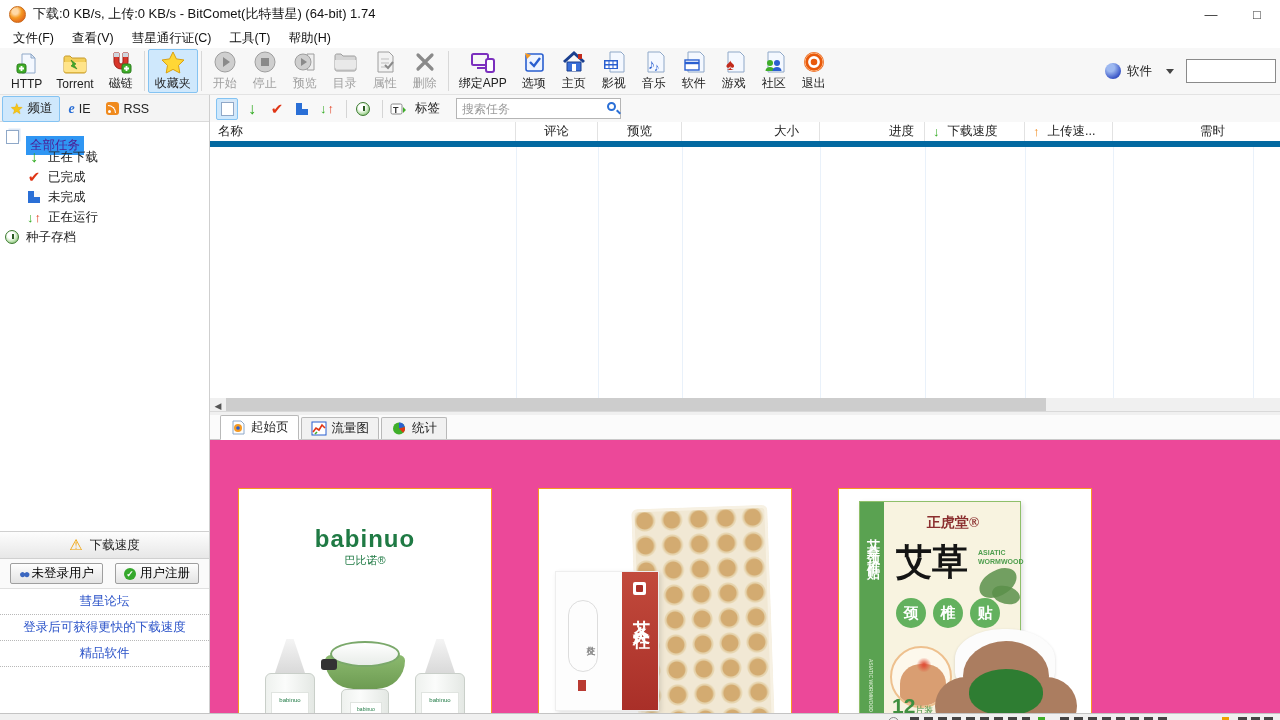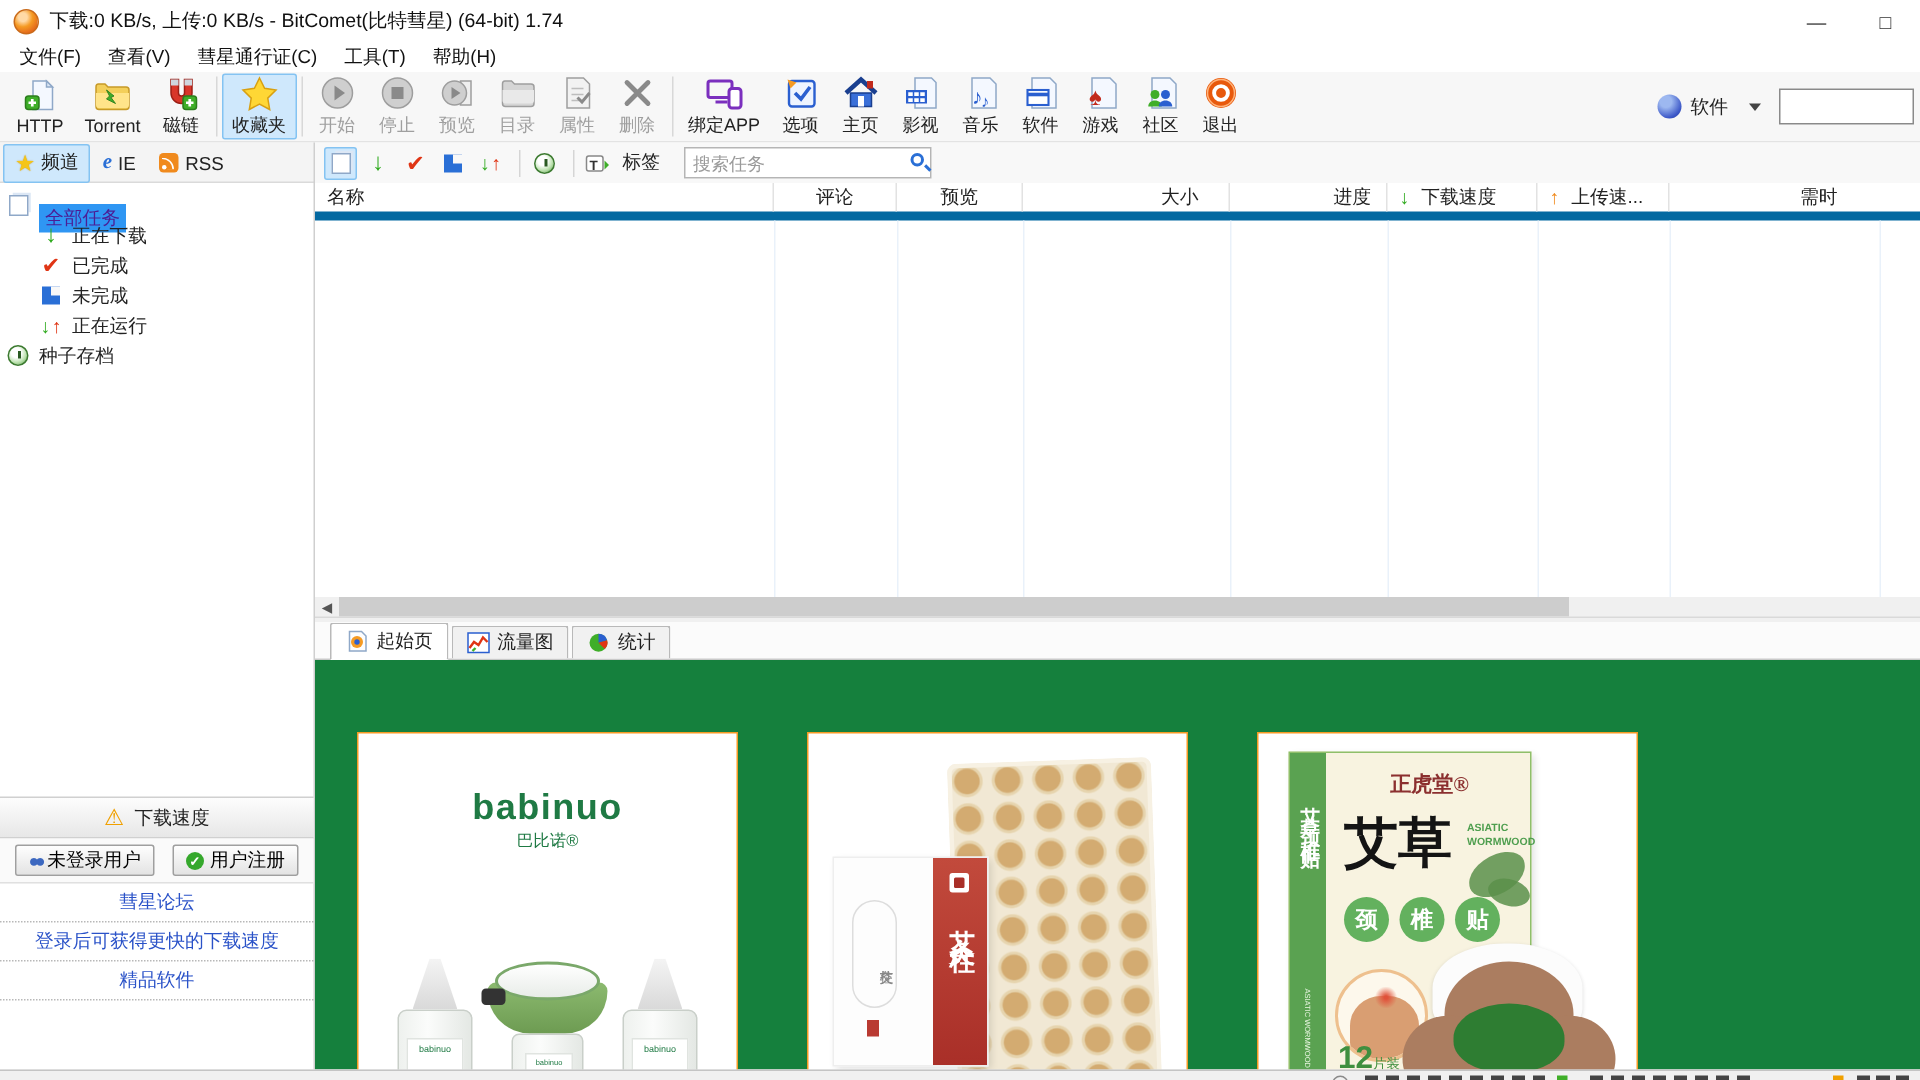--- a/index.html
+++ b/index.html
@@ -89,21 +89,21 @@
   .hscroll { position:absolute; left:0; bottom:0; width:1070px; height:15px; background:#f0f0f0; display:flex; }
   .hs-arrow { width:16px; height:15px; display:flex; align-items:center; justify-content:center; font-size:9px; color:#555; }
   .hs-thumb { width:820px; height:15px; background:#cdcdcd; }
 
   
   .pane-divider { position:absolute; left:210px; top:411px; width:1070px; height:4px; background:#f0f0f0; border-top:1px solid #d9d9d9; }
   .bottom-pane { position:absolute; left:210px; top:415px; width:1070px; height:298px; background:#fff; }
   .bp-tabs { position:relative; height:25px; border-bottom:1px solid #c9c9c9; display:flex; align-items:flex-end; padding-left:10px; background:#fbfbfb; }
   .bp-tab { display:flex; align-items:center; gap:5px; height:22px; padding:0 9px; border:1px solid #b9b9b9; border-bottom:none; background:#f1f1f1; font-size:12.5px; margin-right:2px; border-radius:2px 2px 0 0; }
   .bp-tab.selected { background:#fff; height:25px; margin-bottom:-1px; border-bottom:1px solid #fff; }
-  .bp-content { position:relative; height:273px; background:#15803d; }
+  .bp-content { position:relative; height:273px; background:#ec4899; }
 
   
   .ad-card { position:absolute; top:48px; width:254px; height:268px; background:#fff; border:1px solid #f59a23; overflow:hidden; }
   .card1 { left:28px; } .card2 { left:328px; } .card3 { left:628px; }
 
   .c1-brand { position:absolute; top:36px; left:0; width:100%; text-align:center; color:#1f7a44; font-size:24px; font-weight:bold; letter-spacing:1px; }
   .c1-brand-cn { position:absolute; top:64px; left:0; width:100%; text-align:center; color:#1f7a44; font-size:11px; }
   .c1-prod { position:absolute; left:0; top:150px; width:100%; display:flex; justify-content:center; align-items:flex-end; gap:6px; }
   .bottle { position:relative; width:54px; height:100px; }
   .b-cap { position:absolute; left:12px; top:0; width:30px; height:34px; background:linear-gradient(#f4f4f4,#d9d9d9); clip-path:polygon(38% 0,62% 0,100% 100%,0 100%); }

